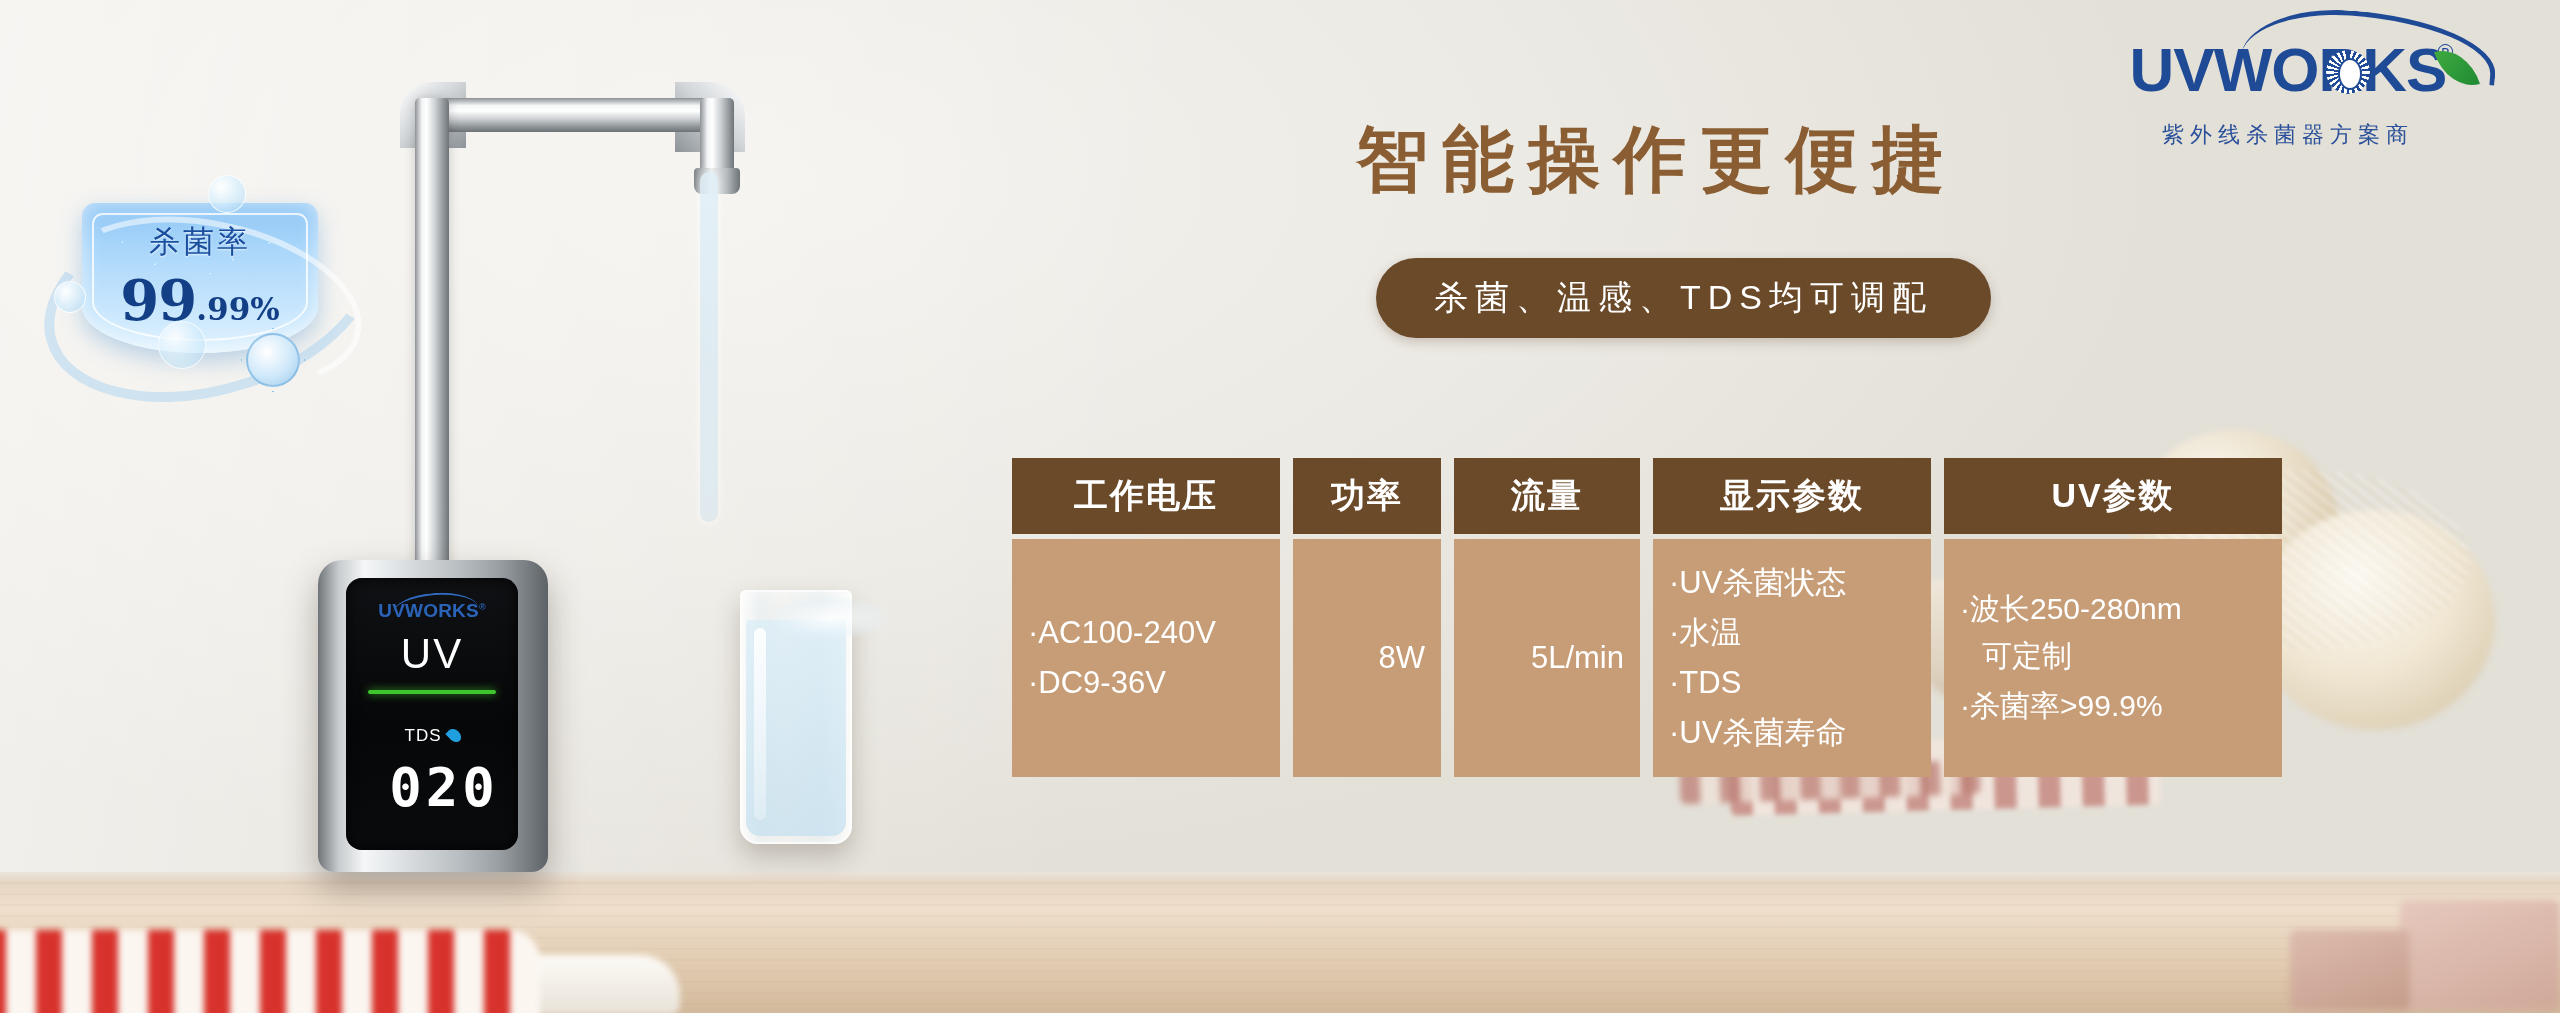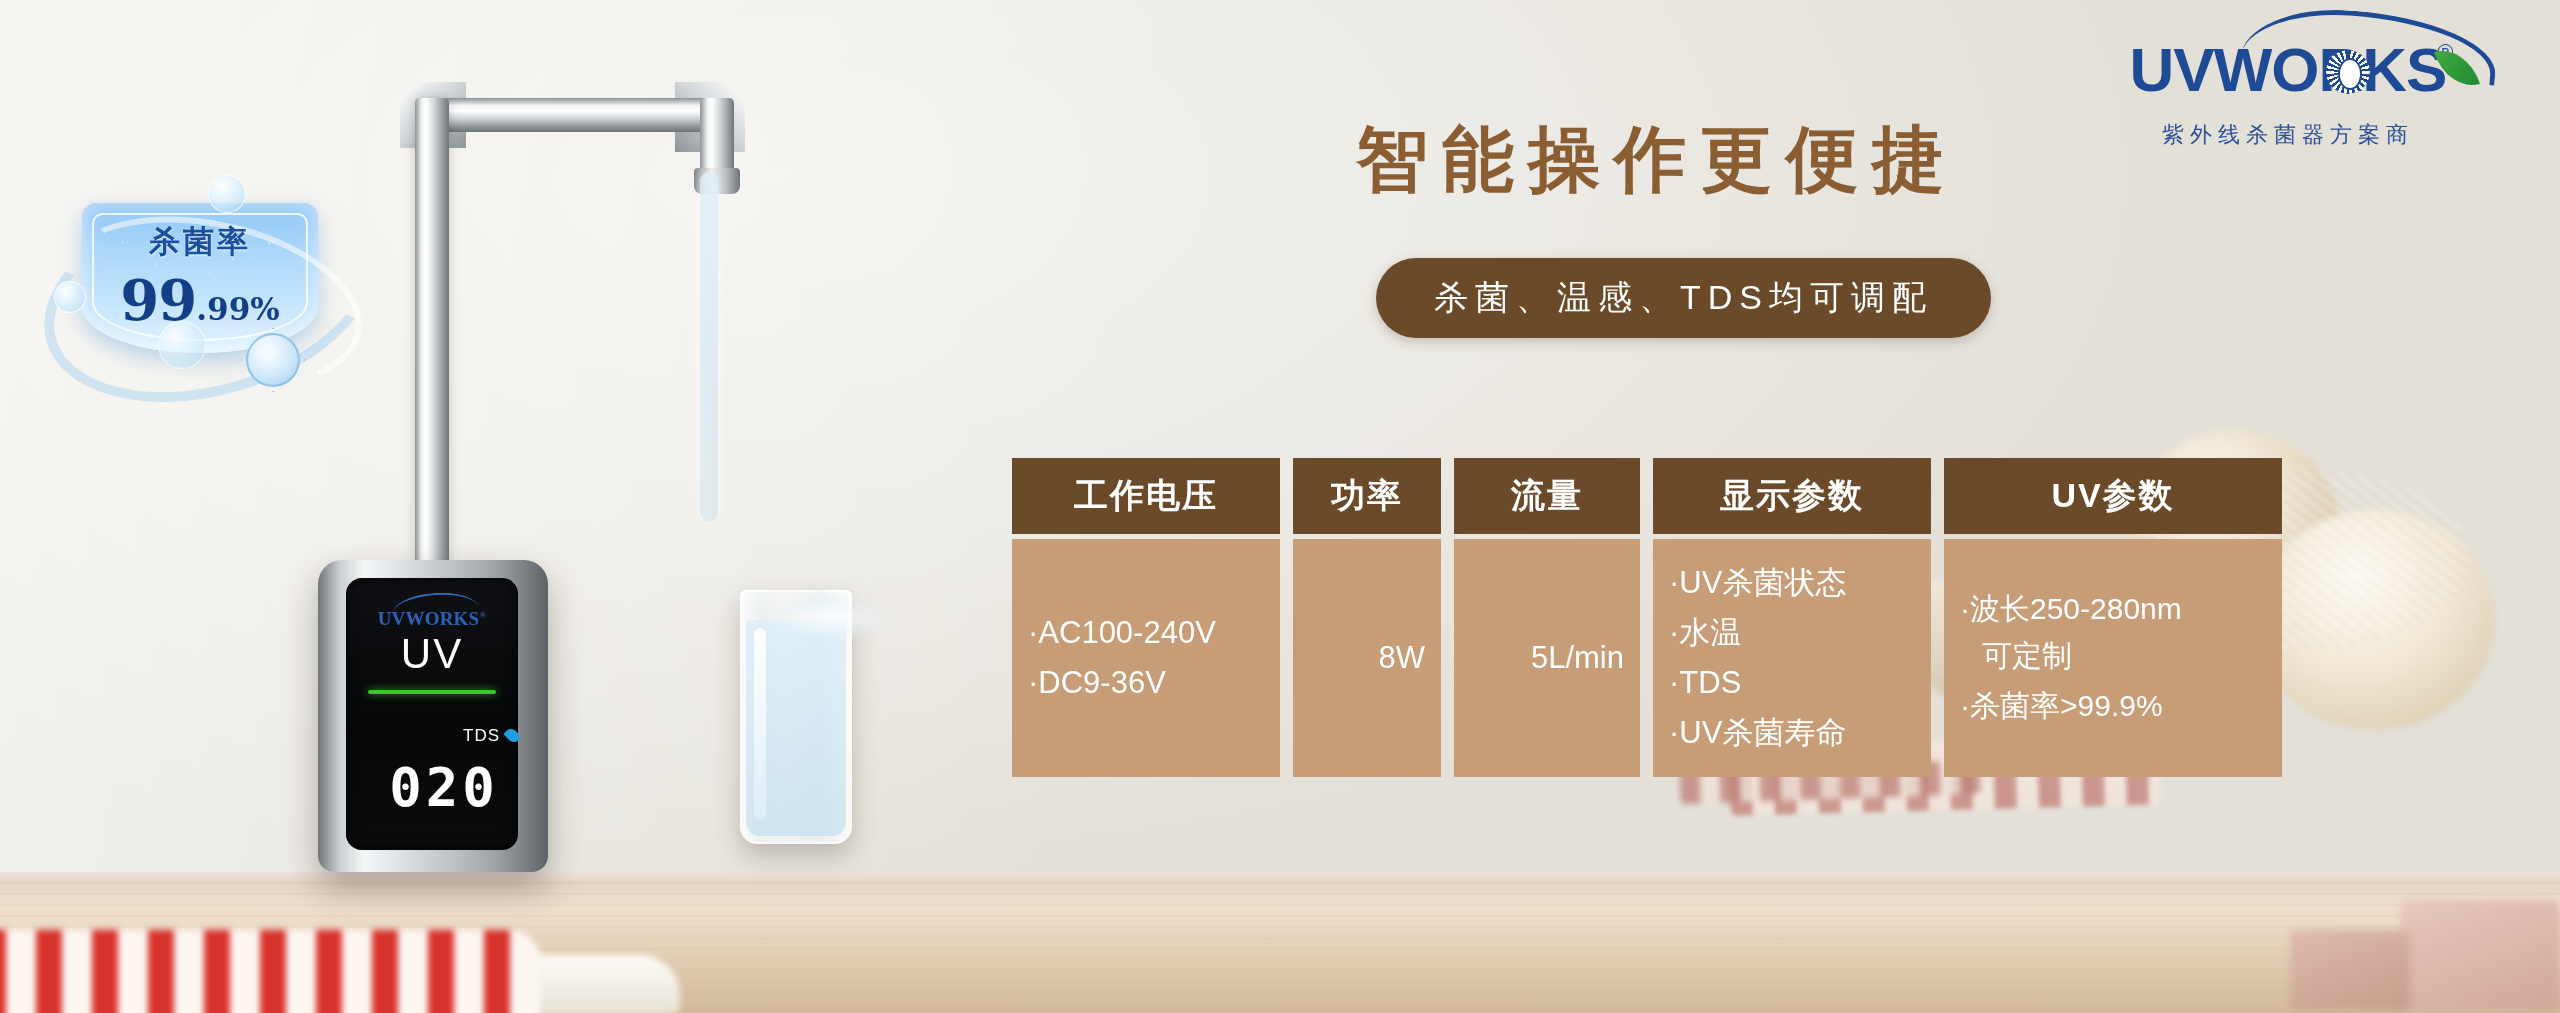--- a/index.html
+++ b/index.html
@@ -140,39 +140,39 @@
       #cfd3d6 46%,#b8bdc1 62%,#9aa0a4 78%,#7b8084 90%,#5d6266 100%);
     box-shadow:0 16px 34px rgba(60,50,40,.35);
   }
   .device-screen{
     position:absolute;left:28px;top:18px;width:172px;height:272px;
     border-radius:16px;
     background:linear-gradient(180deg,#101114 0%,#060708 55%,#0a0b0d 100%);
     box-shadow:inset 0 0 14px rgba(0,0,0,.9);
   }
   .dev-logo{
-    position:absolute;left:0;right:0;top:30px;text-align:center;
-    color:#2a63b8;font-weight:bold;font-size:19px;letter-spacing:.2px;font-family:Liberation Serif, serif;
+    position:absolute;left:0;right:0;top:22px;text-align:center;
+    color:#2a63b8;font-weight:bold;font-size:19px;letter-spacing:.2px;
   }
   .dev-logo .reg{font-size:9px;vertical-align:super;}
   .dev-arc{
     position:absolute;left:46px;top:15px;width:86px;height:16px;
     border-top:2px solid #2f6bc0;border-radius:50%/100% 100% 0 0;
     transform:rotate(-4deg);
   }
   .dev-uv{
     position:absolute;left:0;right:0;top:52px;text-align:center;
     color:#ffffff;font-size:42px;font-weight:400;letter-spacing:2px;
   }
   .dev-bar{
     position:absolute;left:22px;top:112px;width:128px;height:4px;border-radius:2px;
     background:#3fc62e;box-shadow:0 0 8px rgba(63,198,46,.85);
   }
   .dev-tds-row{
-    position:absolute;left:0;right:0;top:148px;text-align:right;
+    position:absolute;left:0;right:0;top:148px;text-align:center;
     color:#ffffff;font-size:17px;letter-spacing:1px;
   }
   .drop{
     display:inline-block;width:11px;height:15px;margin-left:7px;vertical-align:-2px;
     background:#1f9fe0;border-radius:0 55% 55% 55%;transform:rotate(-45deg);
   }
   .dev-digits{
     position:absolute;left:0;right:0;top:178px;text-align:center;
     color:#ffffff;font-family:"DejaVu Sans Mono","Liberation Mono",monospace;
     font-size:54px;font-weight:bold;letter-spacing:4px;margin-left:24px;
@@ -217,21 +217,21 @@
       radial-gradient(2px 2px at 12% 30%, #fff 50%, transparent 51%),
       radial-gradient(2px 2px at 28% 62%, #fff 50%, transparent 51%),
       radial-gradient(3px 3px at 45% 22%, #fff 50%, transparent 51%),
       radial-gradient(2px 2px at 66% 55%, #fff 50%, transparent 51%),
       radial-gradient(2px 2px at 84% 32%, #fff 50%, transparent 51%),
       radial-gradient(2px 2px at 55% 75%, #fff 50%, transparent 51%);
   }
   .badge-label{
     position:absolute;left:0;right:0;top:46px;text-align:center;
     font-family:"DejaVu Serif","Liberation Serif",serif;
-    font-size:31px;font-weight:bold;color:#1a4fa0;letter-spacing:3px;
+    font-size:31px;font-weight:normal;color:#1a4fa0;letter-spacing:3px;
     text-shadow:0 1px 2px rgba(255,255,255,.8);
   }
   .badge-pct{
     position:absolute;left:0;right:0;top:92px;text-align:center;
     font-family:"DejaVu Serif","Liberation Serif",serif;
     color:#123f86;white-space:nowrap;
   }
   .badge-pct .big{font-size:56px;font-weight:bold;letter-spacing:-1px;}
   .badge-pct .small{font-size:31px;font-weight:bold;}
   .bubble{

